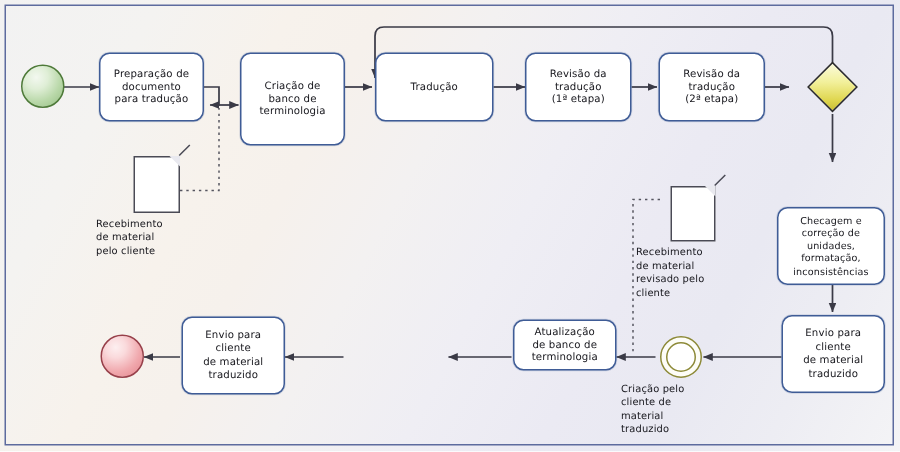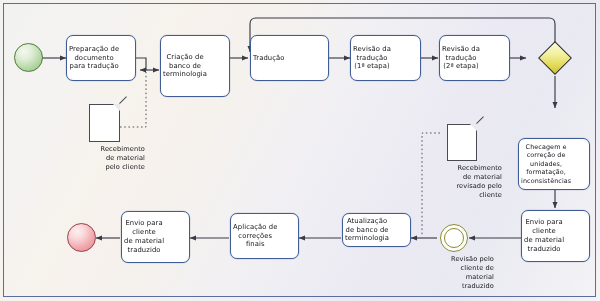--- a/index.html
+++ b/index.html
@@ -44,20 +44,21 @@
   .node {
     position: absolute;
     box-sizing: border-box;
   }
   .task {
     background: #ffffff;
     border: 1px solid #3f5c96;
     border-radius: 7px;
     display: flex;
     align-items: center;
+    justify-content: center;
     text-align: center;
     color: #16161c;
     font-size: 6.8px;
     line-height: 1.32;
     letter-spacing: 0.1px;
     box-shadow: 0 0 0 0.5px rgba(63,92,150,0.18);
   }
   .task span { display: block; padding: 0 2px; white-space: pre-line; }
 
   .ev-start, .ev-end, .ev-inter {
@@ -111,21 +112,21 @@
     position: absolute;
     right: -1px; top: -1px;
     width: 9.9px; height: 1px;
     background: #4a4a55;
     transform-origin: right top;
     transform: rotate(135deg);
   }
 
   .caption {
     position: absolute;
-    text-align: right;
+    text-align: left;
     color: #16161c;
     font-size: 6.6px;
     line-height: 1.35;
     letter-spacing: 0.1px;
     white-space: pre-line;
   }
 </style>
 </head>
 <body>
 
@@ -225,36 +226,31 @@
   <div class="node task" style="left:521px; top:210px; width:69px; height:52px;">
     <span>Envio para
 cliente
 de material
 traduzido</span>
   </div>
 
   <div class="node ev-inter-outer" style="left:440px; top:224px; width:28px; height:28px;">
     <div class="ev-inter-inner"></div>
   </div>
-  <div class="caption" style="left:414px; top:255px; width:80px;">Revisão pelo
+  <div class="caption" style="left:414px; top:255px; width:80px;">Criação pelo
 cliente de
 material
 traduzido</div>
 
   <div class="node task" style="left:342px; top:213px; width:69px; height:34px;">
     <span>Atualização
 de banco de
 terminologia</span>
   </div>
 
-  <div class="node task" style="left:230px; top:213px; width:69px; height:46px;">
-    <span>Aplicação de
-correções
-finais</span>
-  </div>
 
   <div class="node task" style="left:121px; top:211px; width:69px; height:52px;">
     <span>Envio para
 cliente
 de material
 traduzido</span>
   </div>
 
   <div class="node ev-end" style="left:67px; top:223px; width:29px; height:29px;"></div>
 

